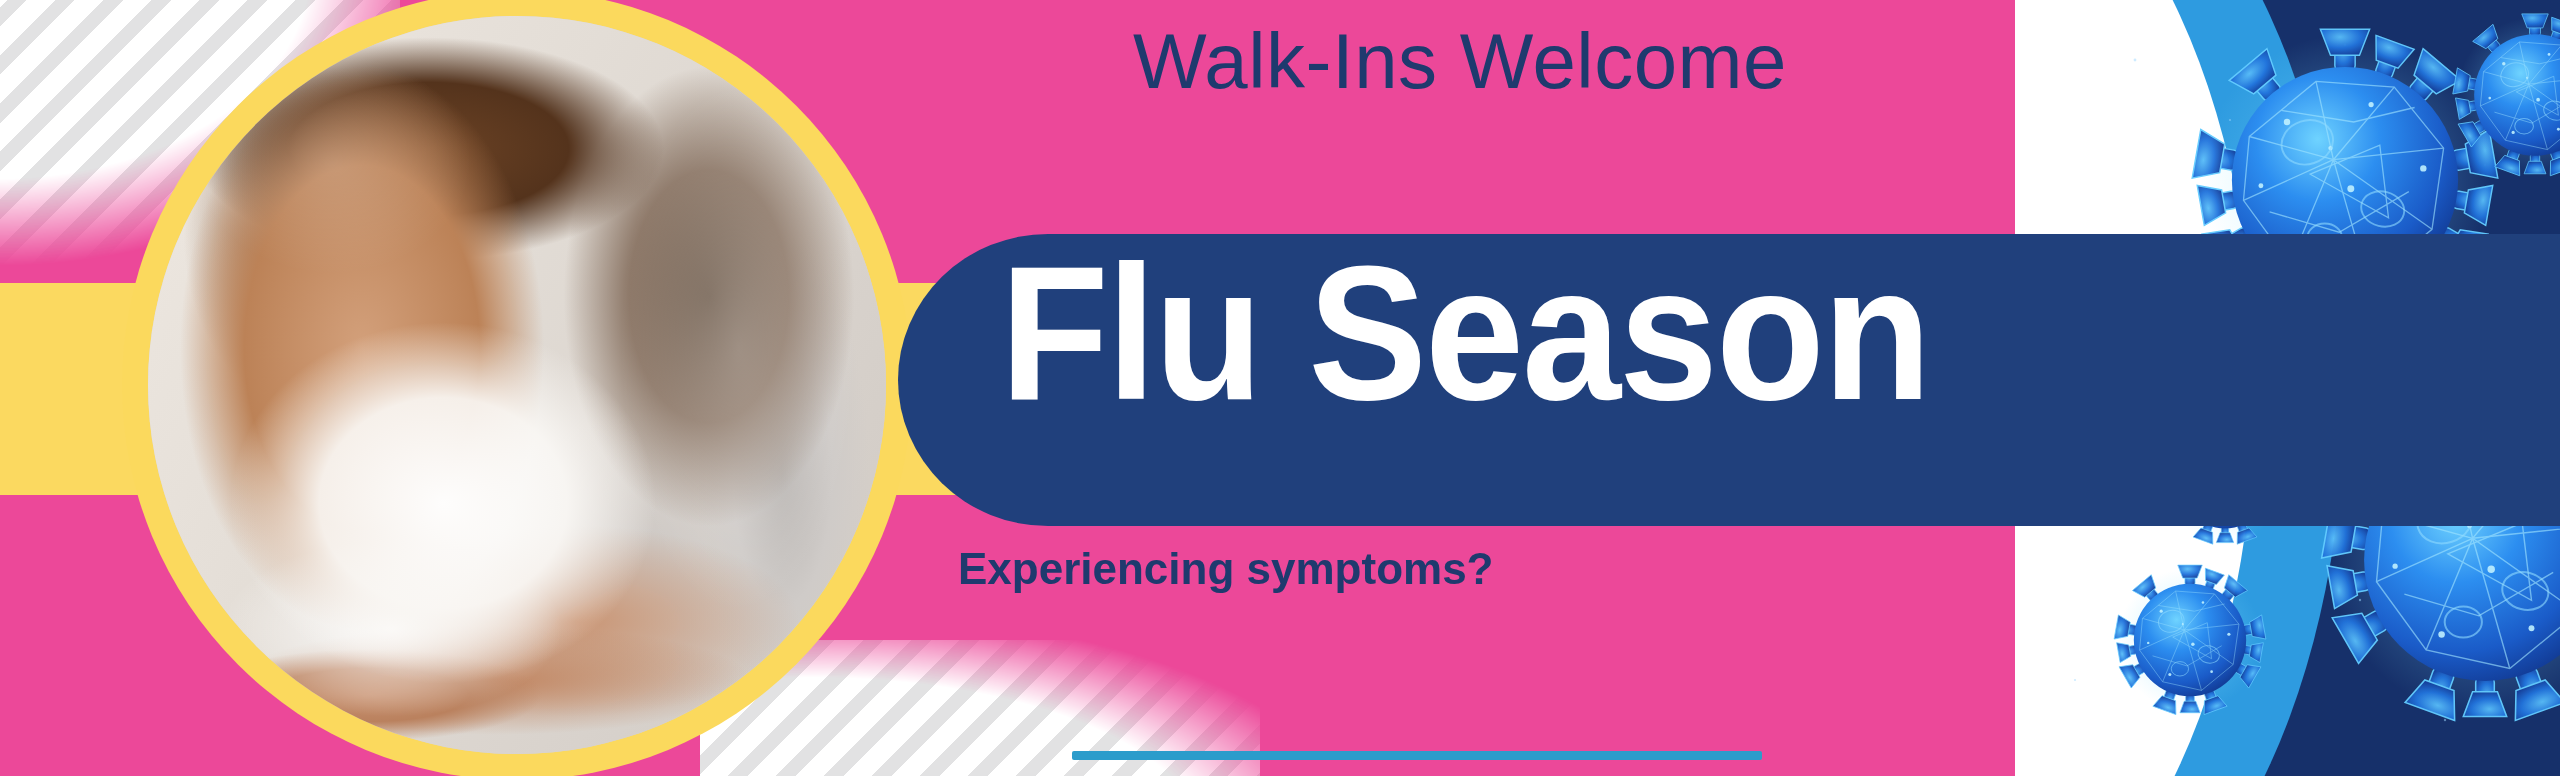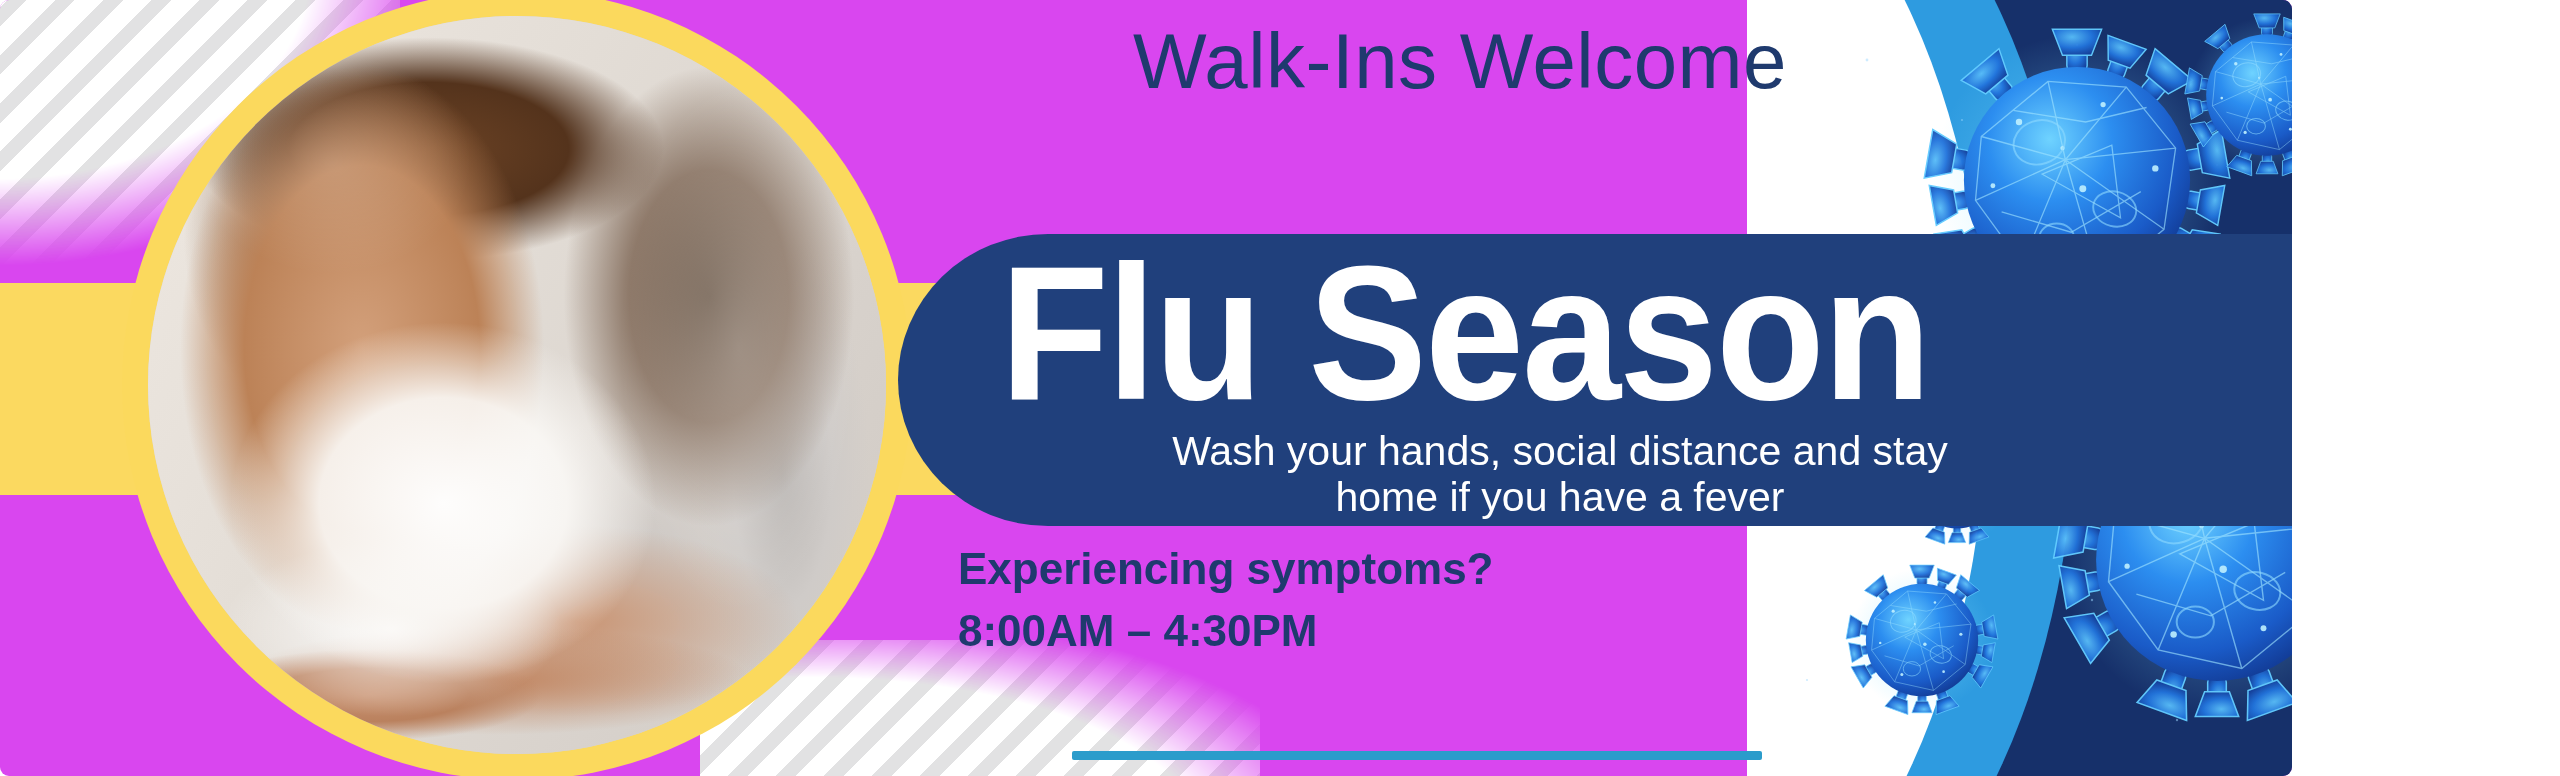--- a/index.html
+++ b/index.html
@@ -1,25 +1,24 @@
 <!DOCTYPE html>
 <html><head>
 <meta charset="utf-8">
 <style>
   html,body{margin:0;padding:0;background:#fff;}
   body{font-family:"Liberation Sans",sans-serif;}
 
   
   #banner{
     position:relative;
-    width:2292px;
+    width:2560px;
     height:776px;
     overflow:hidden;
-    background:#d946ef;
-    border-radius:9px;
+    background:#ec4899;
   }
 
   
   .stripes{
     position:absolute;
     background-image:repeating-linear-gradient(
         -45deg,
         #e2e2e3 0px, #e2e2e3 14px,
         #ffffff 14px, #ffffff 34px);
     pointer-events:none;
@@ -329,26 +328,20 @@
       <div id="photo-blur"></div>
     </div>
   </div>
 
   <div id="flu-pill"></div>
 
   <div id="headline">Walk-Ins Welcome</div>
 
   <div id="flu-title">Flu Season</div>
 
-  <div id="flu-sub">
-    <span>Wash your hands, social distance and stay</span>
-    <br>
-    <span>home if you have a fever</span>
-  </div>
 
   <div id="cta">
     <span class="line">Experiencing symptoms?</span>
-    <span class="line">8:00AM – 4:30PM</span>
   </div>
 
   <div id="hours-rule"></div>
 
 </div>
 
 </body></html>

